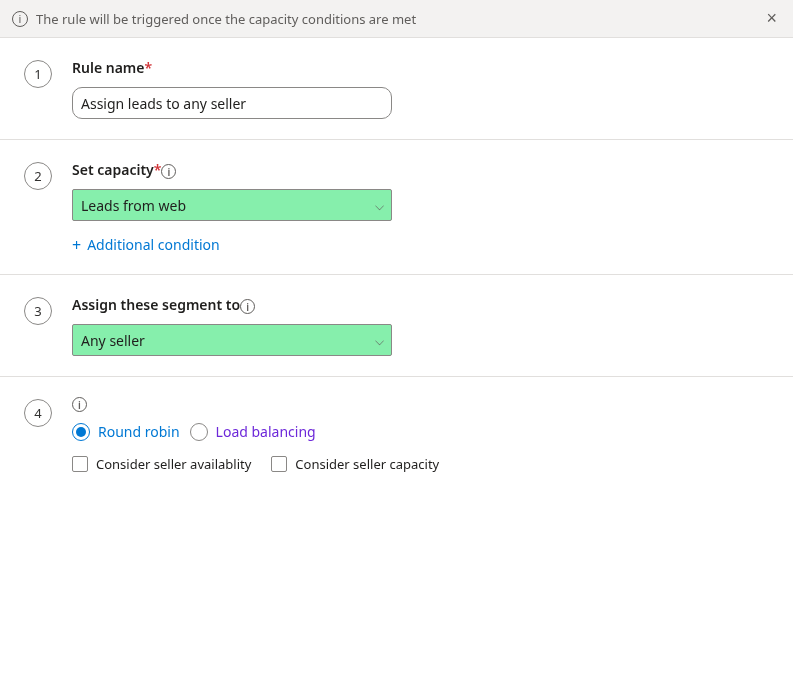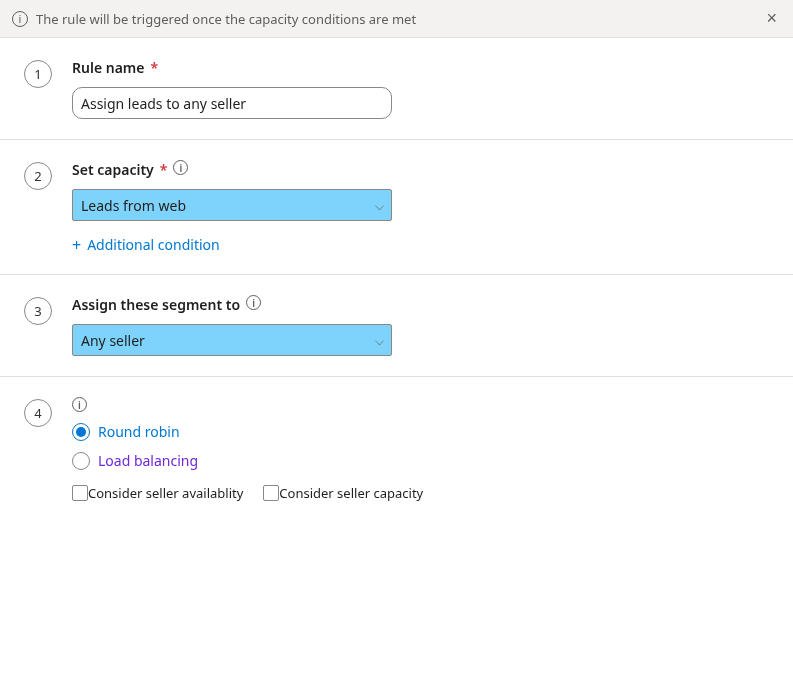--- a/index.html
+++ b/index.html
@@ -76,22 +76,21 @@
     }
     .section-body {
       flex: 1;
     }
     .section-title {
       font-size: 14px;
       font-weight: 600;
       color: #201f1e;
       margin-bottom: 10px;
       display: flex;
-      align-items: flex-start;
-      gap: 6px;
+      align-items: flex-end;
     }
     .required-star {
       color: #d13438;
       font-weight: 600;
     }
     .info-icon-inline {
       width: 15px;
       height: 15px;
       border-radius: 50%;
       border: 1.5px solid #605e5c;
@@ -119,21 +118,21 @@
       width: 320px;
     }
     .select-box {
       width: 320px;
       height: 32px;
       border: 1px solid #8a8886;
       border-radius: 2px;
       padding: 0 32px 0 8px;
       font-size: 14px;
       color: #201f1e;
-      background: #7dd3fc;
+      background: #86efac;
       appearance: none;
       -webkit-appearance: none;
       font-family: inherit;
       cursor: pointer;
       outline: none;
     }
     .select-chevron {
       position: absolute;
       right: 8px;
       top: 50%;
@@ -150,21 +149,21 @@
       color: #0078d4;
       cursor: pointer;
       font-size: 14px;
     }
     .additional-condition .plus-icon {
       font-size: 16px;
       line-height: 1;
     }
     .radio-group {
       display: flex;
-      flex-direction: column;
+      flex-direction: row;
       gap: 10px;
       margin-top: 2px;
     }
     .radio-item {
       display: flex;
       align-items: center;
       gap: 8px;
       cursor: pointer;
     }
     .radio-outer {
@@ -195,21 +194,21 @@
     }
     .checkbox-row {
       display: flex;
       align-items: center;
       gap: 20px;
       margin-top: 14px;
     }
     .checkbox-item {
       display: flex;
       align-items: center;
-      gap: 0;
+      gap: 8px;
       cursor: pointer;
     }
     .checkbox-box {
       width: 16px;
       height: 16px;
       border: 1.5px solid #8a8886;
       border-radius: 2px;
       background: #fff;
       flex-shrink: 0;
     }

